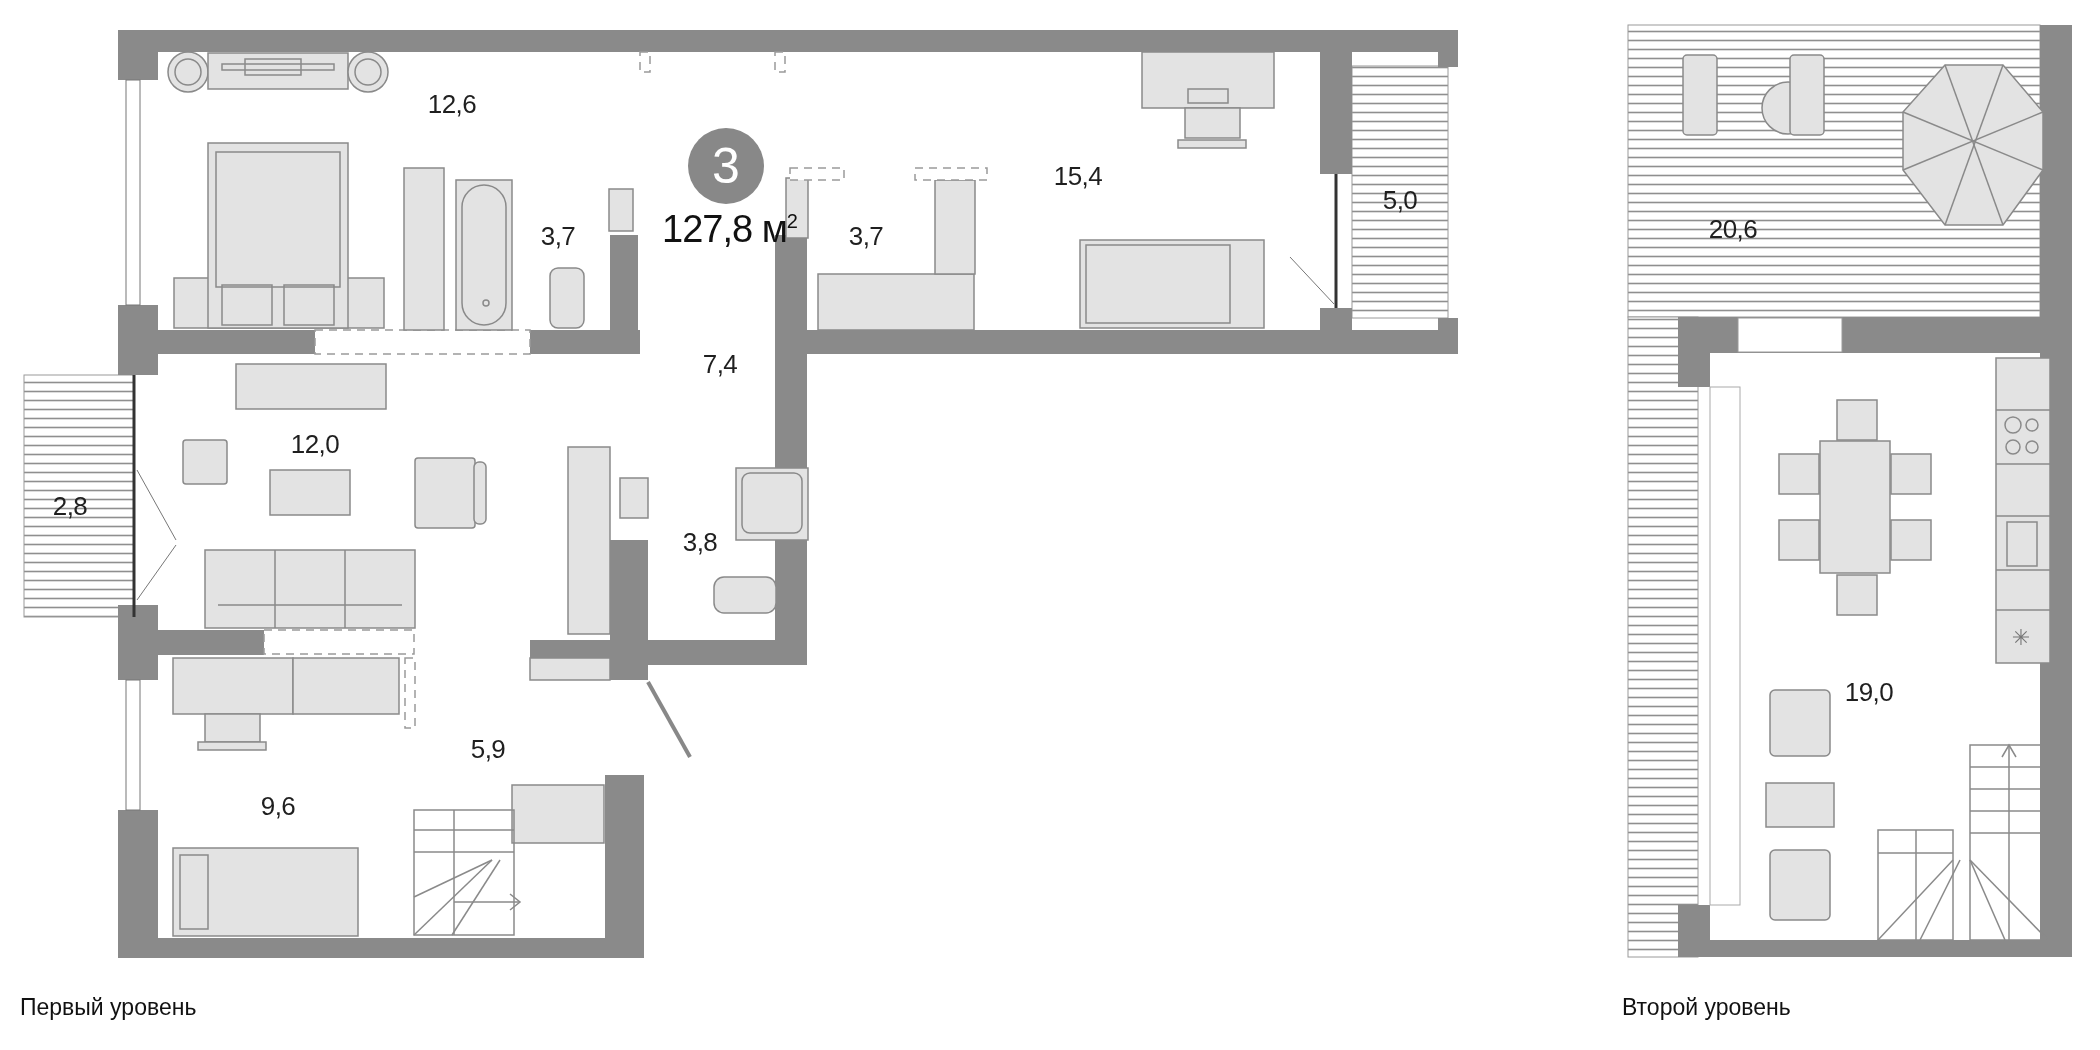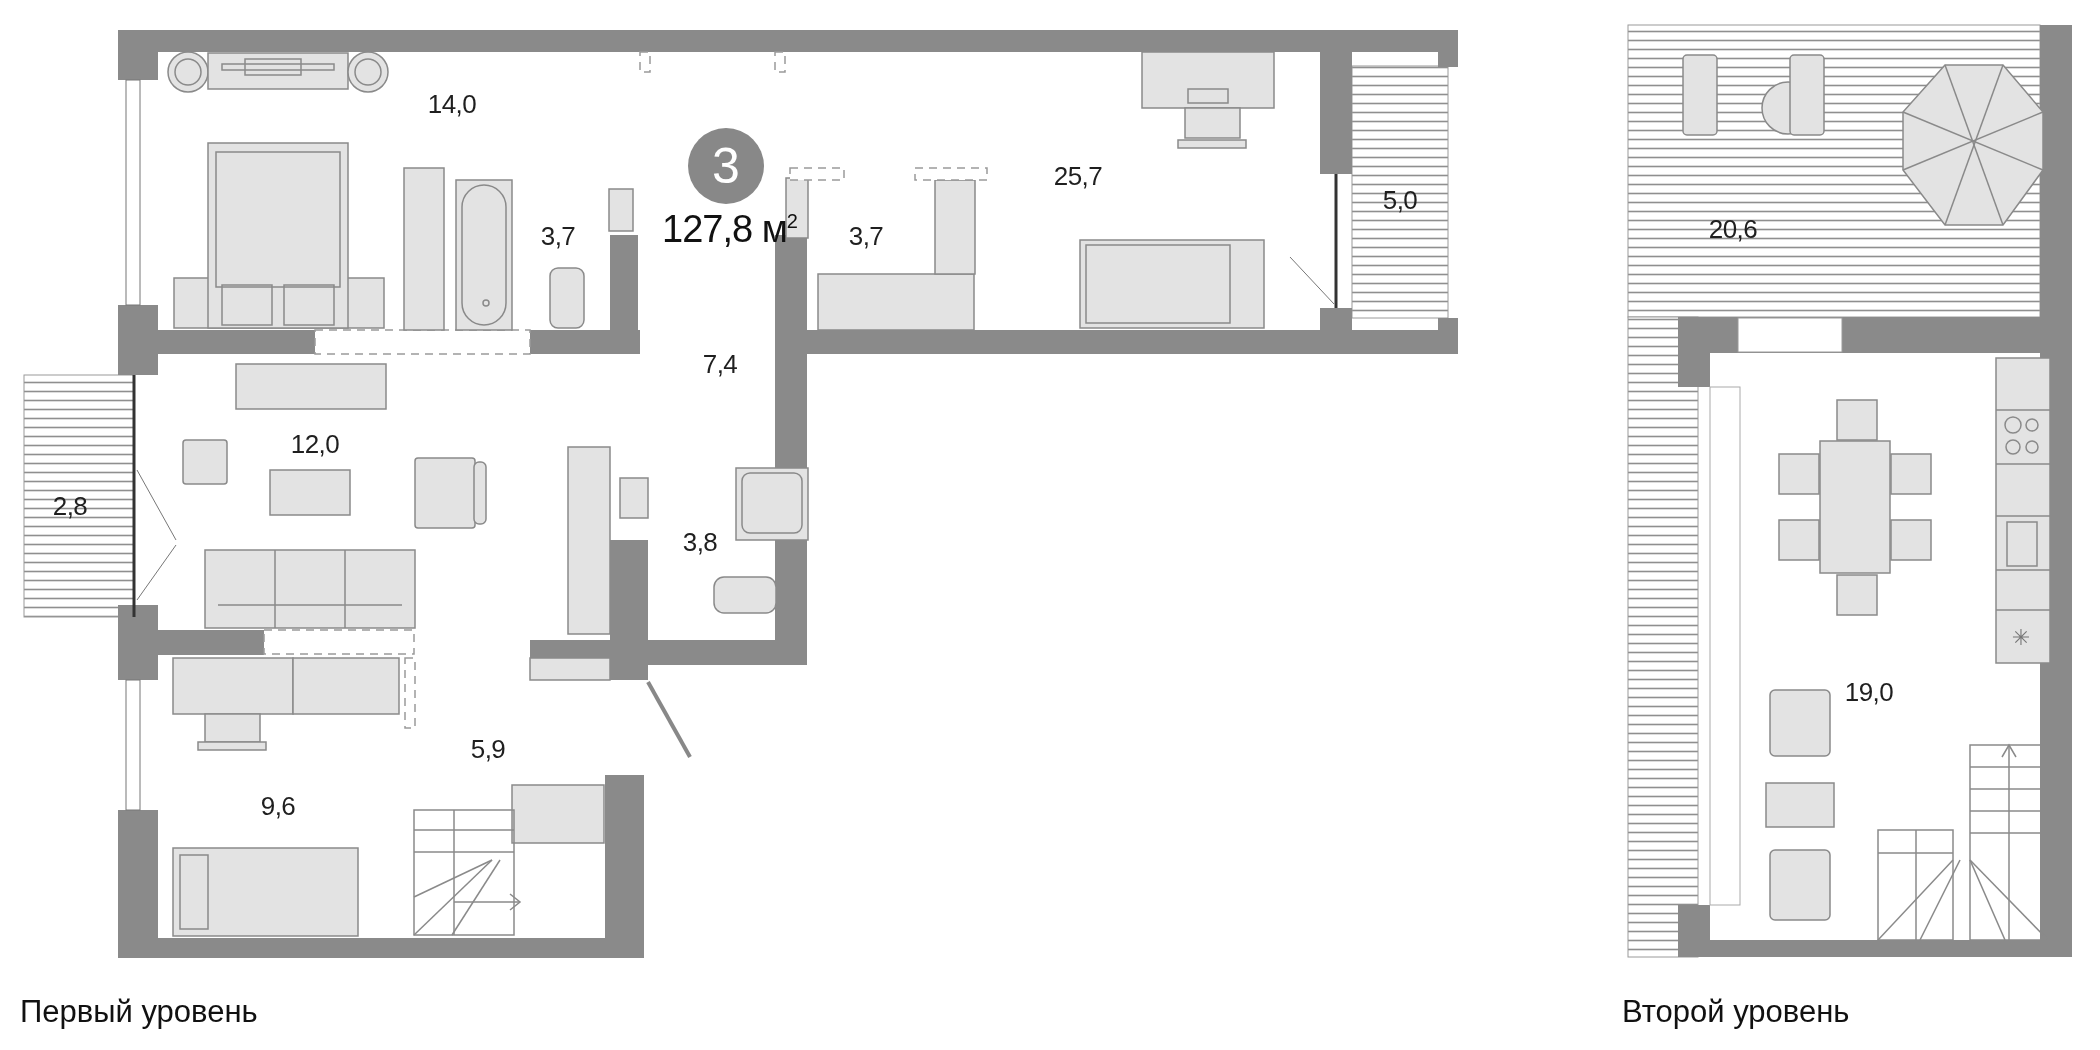--- a/index.html
+++ b/index.html
@@ -6,21 +6,21 @@
   body { width:2100px; height:1050px; position:relative; overflow:hidden; font-family:"Liberation Sans", sans-serif; color:#1a1a1a; }
   svg.plan { position:absolute; left:0; top:0; width:2100px; height:1050px; }
   .wall { fill:#8a8a8a; }
   .furn { fill:#e3e3e3; stroke:#8a8a8a; stroke-width:1.5; }
   .line { fill:none; stroke:#8a8a8a; stroke-width:1.5; }
   .dash { fill:#fff; stroke:#9a9a9a; stroke-width:1.5; stroke-dasharray:8 6; }
   .area { position:absolute; font-size:26px; color:#1f1f1f; transform:translate(-50%,-50%); white-space:nowrap; letter-spacing:-0.5px; }
   .badge { position:absolute; left:688px; top:128px; width:76px; height:76px; border-radius:50%; background:#888888; color:#fff; font-size:50px; display:flex; align-items:center; justify-content:center; }
   .total { position:absolute; left:662px; top:208px; font-size:38px; color:#111; letter-spacing:-1px; white-space:nowrap;text-align:center; }
   .total sup { font-size:20px; vertical-align:top; position:relative; top:2px; }
-  .level-label { position:absolute; font-size:31px; color:#111; white-space:nowrap; }
+  .level-label { position:absolute; font-size:23px; color:#111; white-space:nowrap; }
 </style>
 </head>
 <body>
 
 <svg class="plan" viewBox="0 0 2100 1050">
   <defs>
     <pattern id="deck" width="12" height="9" patternUnits="userSpaceOnUse">
       <rect width="12" height="9" fill="#fff"></rect>
       <line x1="0" y1="4.5" x2="12" y2="4.5" stroke="#8f8f8f" stroke-width="1.6"></line>
     </pattern>
@@ -196,24 +196,24 @@
     <line class="line" x1="1920" y1="940" x2="1960" y2="860"></line>
     <line class="line" x1="2005" y1="940" x2="1970" y2="860"></line>
     <line class="line" x1="2048" y1="940" x2="1970" y2="860"></line>
     <polyline class="line" points="2002,757 2009,745 2016,757"></polyline>
   </g>
 </svg>
 
 <div class="badge">3</div>
 <div class="total"><span>127,8 м</span><sup>2</sup></div>
 
-<div class="area" style="left:452px;top:104px">14,0</div>
+<div class="area" style="left:452px;top:104px">12,6</div>
 <div class="area" style="left:558px;top:236px">3,7</div>
 <div class="area" style="left:866px;top:236px">3,7</div>
-<div class="area" style="left:1078px;top:176px">25,7</div>
+<div class="area" style="left:1078px;top:176px">15,4</div>
 <div class="area" style="left:1400px;top:200px">5,0</div>
 <div class="area" style="left:720px;top:364px">7,4</div>
 <div class="area" style="left:315px;top:444px">12,0</div>
 <div class="area" style="left:70px;top:506px">2,8</div>
 <div class="area" style="left:700px;top:542px">3,8</div>
 <div class="area" style="left:488px;top:749px">5,9</div>
 <div class="area" style="left:278px;top:806px">9,6</div>
 <div class="area" style="left:1733px;top:229px">20,6</div>
 <div class="area" style="left:1869px;top:692px">19,0</div>
 

